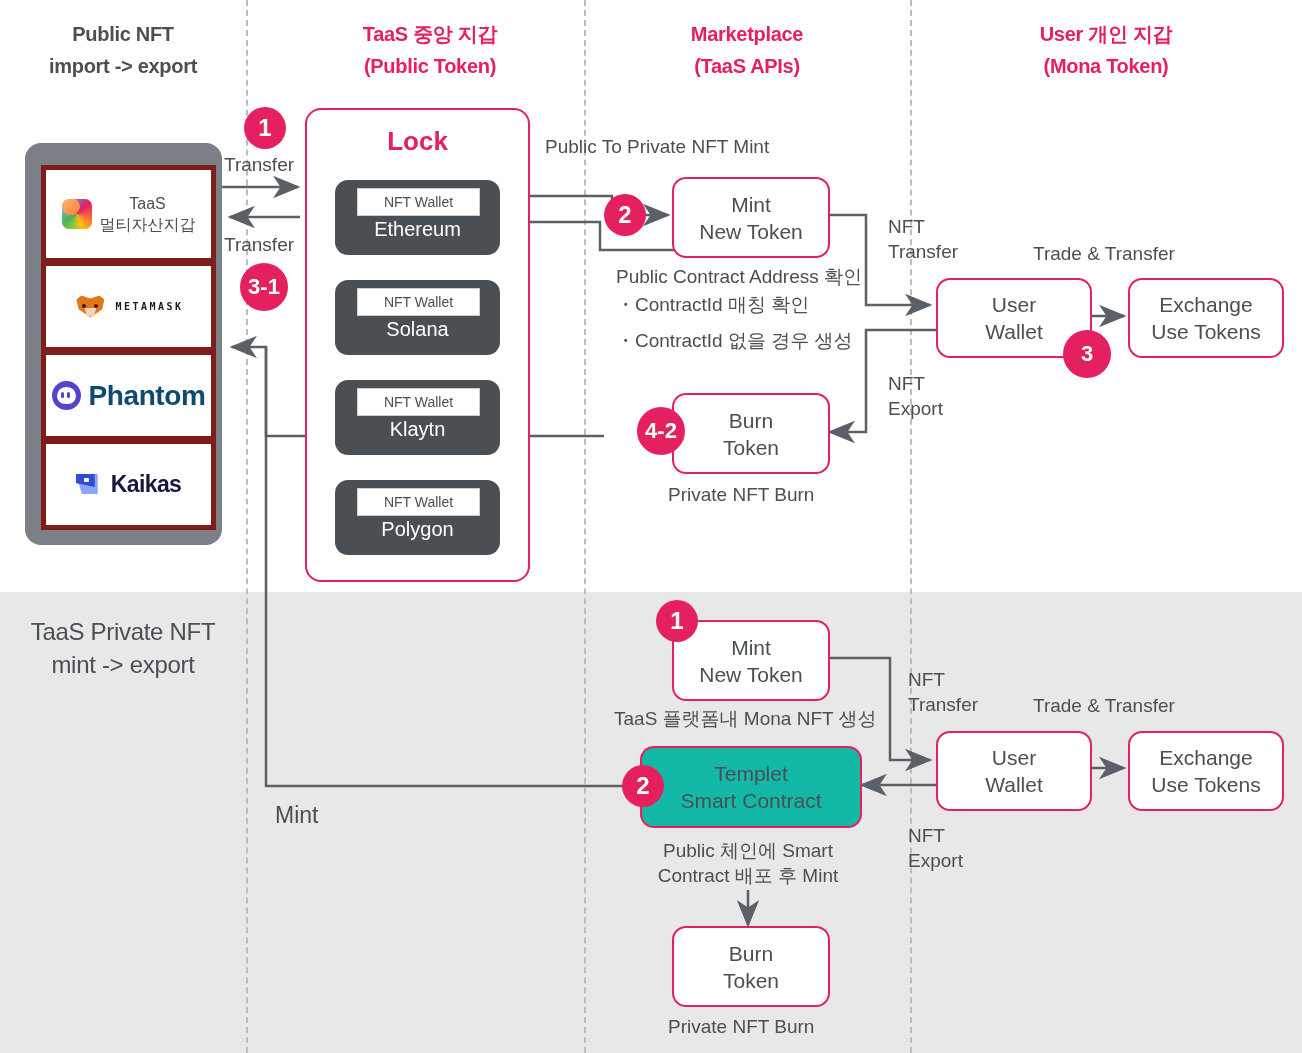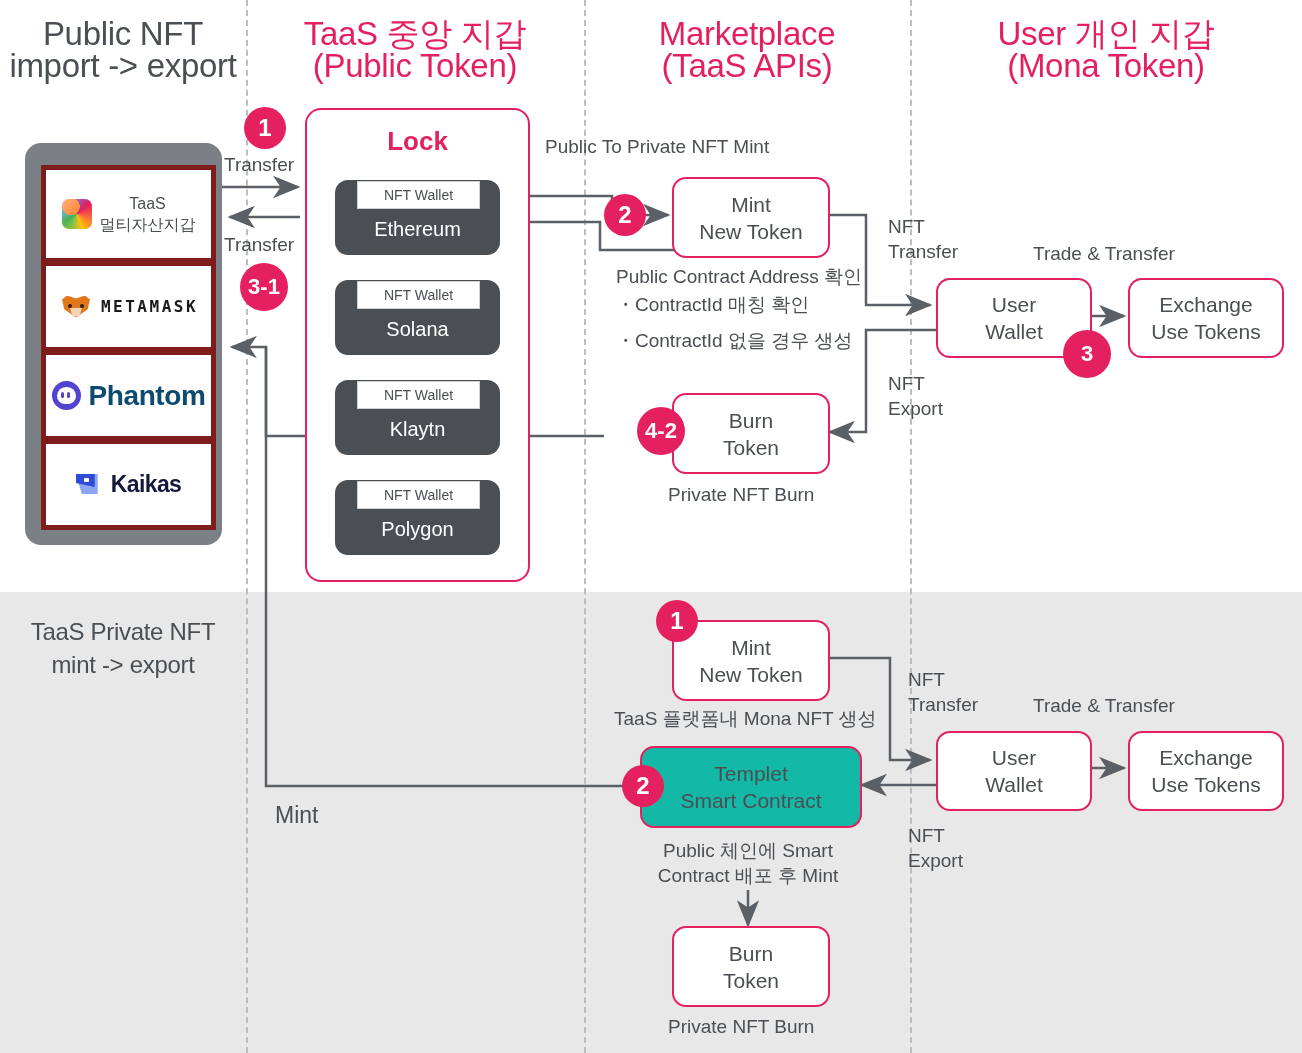--- a/index.html
+++ b/index.html
@@ -7,21 +7,21 @@
   #stage{position:relative;width:1302px;height:1053px;overflow:hidden;background:#fff;}
 
   .abs{position:absolute;}
 
   
   #gray-band{left:0;top:592px;width:1302px;height:461px;background:#e8e8e8;}
 
   .lane-div{width:0;border-left:2px dashed #b9bec3;top:0;height:1053px;}
 
   
-  .lane-header{text-align:center;font-weight:normal;font-size:33px;line-height:32px;letter-spacing:-0.3px;}
+  .lane-header{text-align:center;font-weight:bold;font-size:20px;line-height:32px;letter-spacing:-0.3px;}
   .lane-header.dark{color:#4a4f54;}
   .lane-header.pink{color:#e5205e;}
 
   
   #wallet-stack{left:25px;top:143px;width:197px;height:402px;background:#7b8086;border-radius:16px;}
   .wallet-card{position:absolute;left:16px;width:165px;background:#ffffff;border:5px solid #7f1d1d;
                display:flex;align-items:center;justify-content:center;gap:8px;}
   .wc-label{font-size:16px;color:#4a4f54;text-align:center;line-height:21px;}
 
   .taas-cube{width:30px;height:30px;border-radius:7px;
@@ -33,21 +33,21 @@
   .taas-cube:after{content:"";position:absolute;inset:0;border-radius:7px;
      background:linear-gradient(135deg, rgba(255,255,255,.35) 0%, rgba(255,255,255,0) 45%);}
 
   .fox{width:34px;height:30px;flex:0 0 auto;position:relative;}
   .fox .head{position:absolute;left:3px;top:4px;width:28px;height:22px;background:#e2761b;
      clip-path:polygon(0% 18%,18% 0%,50% 14%,82% 0%,100% 18%,92% 62%,50% 100%,8% 62%);}
   .fox .snout{position:absolute;left:11px;top:16px;width:12px;height:9px;background:#f6d2b6;
      clip-path:polygon(0% 0%,100% 0%,80% 100%,20% 100%);}
   .fox .eL{position:absolute;left:9px;top:12px;width:4px;height:4px;background:#2b2118;border-radius:50%;}
   .fox .eR{position:absolute;left:21px;top:12px;width:4px;height:4px;background:#2b2118;border-radius:50%;}
-  .mm-text{font-family:"DejaVu Sans Mono","Liberation Mono",monospace;font-size:16px;letter-spacing:2.5px;
+  .mm-text{font-family:"DejaVu Sans Mono","Liberation Mono",monospace;font-size:10px;letter-spacing:2.5px;
      color:#1a1a1a;font-weight:700;}
 
   .ph-mark{width:29px;height:29px;border-radius:50%;background:#5244cf;position:relative;flex:0 0 auto;}
   .ph-mark:after{content:"";position:absolute;left:5px;top:6px;width:19px;height:17px;background:#fdfdfd;
      border-radius:10px 10px 9px 9px;}
   .ph-mark .d1{position:absolute;left:9px;top:11px;width:3px;height:6px;background:#5244cf;border-radius:2px;z-index:2;}
   .ph-mark .d2{position:absolute;left:15px;top:11px;width:3px;height:6px;background:#5244cf;border-radius:2px;z-index:2;}
   .ph-text{font-size:28px;font-weight:800;color:#0c4a6e;letter-spacing:-0.4px;}
 
   .kk-mark{width:27px;height:25px;flex:0 0 auto;position:relative;}
@@ -55,21 +55,21 @@
      clip-path:polygon(0% 0%,100% 0%,100% 100%,28% 100%);}
   .kk-mark .b2{position:absolute;left:0;top:2px;width:19px;height:13px;background:#2f4bd8;
      clip-path:polygon(0% 0%,100% 0%,100% 100%,0% 70%);}
   .kk-mark .dot{position:absolute;left:8px;top:6px;width:5px;height:4px;background:#fff;border-radius:1px;}
   .kk-text{font-size:23px;font-weight:800;color:#13183c;letter-spacing:-0.6px;}
 
   
   #lock-box{left:305px;top:108px;width:221px;height:470px;border:2.5px solid #e5205e;border-radius:16px;background:#fff;}
   #lock-title{position:absolute;left:0;top:16px;width:221px;text-align:center;font-size:26px;font-weight:bold;color:#e5205e;}
   .nft-chip{position:absolute;left:28px;width:165px;height:75px;background:#4a4f54;border-radius:13px;}
-  .nft-chip .pill{position:absolute;left:22px;top:1px;width:121px;height:26px;background:#fff;border:1px solid #cfcfcf;
+  .nft-chip .pill{position:absolute;left:22px;top:8px;width:121px;height:26px;background:#fff;border:1px solid #cfcfcf;
      display:flex;align-items:center;justify-content:center;font-size:14px;color:#4a4f54;}
   .nft-chip .chain{position:absolute;left:0;top:38px;width:165px;text-align:center;font-size:20px;color:#fff;}
 
   
   .node{position:absolute;border:2.5px solid #e5205e;border-radius:14px;background:#fff;
         display:flex;align-items:center;justify-content:center;text-align:center;
         font-size:21px;line-height:27px;color:#4a4f54;}
   .node.filled{background:#14b8a6;}
 
   
@@ -131,21 +131,21 @@
       <path d="M748,890 L748,925" marker-end="url(#ah)"></path>
 
       <path d="M266,347 L266,786 L636,786"></path>
     </g>
   </svg>
 
   <div class="abs lane-header dark" style="left:0;top:18px;width:246px">
     <div>Public NFT</div>
     <div>import -&gt; export</div>
   </div>
-  <div class="abs lane-header pink" style="left:246px;top:18px;width:338px">
+  <div class="abs lane-header pink" style="left:261px;top:18px;width:338px">
     <div>TaaS 중앙 지갑</div>
     <div>(Public Token)</div>
   </div>
   <div class="abs lane-header pink" style="left:584px;top:18px;width:326px">
     <div>Marketplace</div>
     <div>(TaaS APIs)</div>
   </div>
   <div class="abs lane-header pink" style="left:910px;top:18px;width:392px">
     <div>User 개인 지갑</div>
     <div>(Mona Token)</div>

